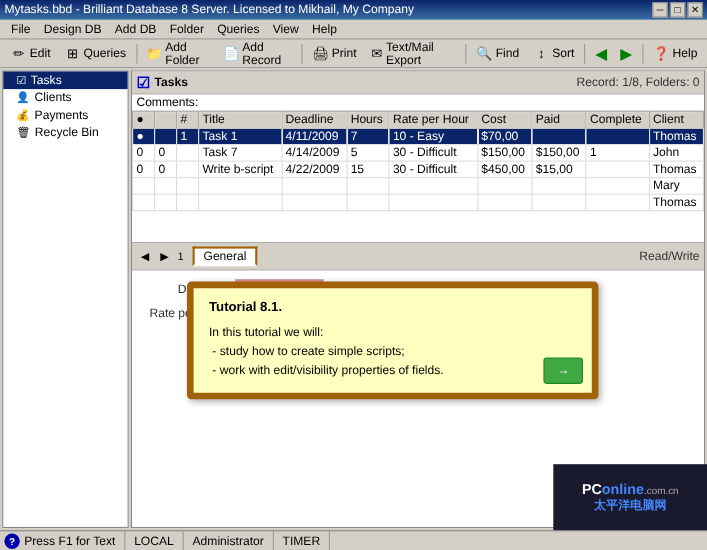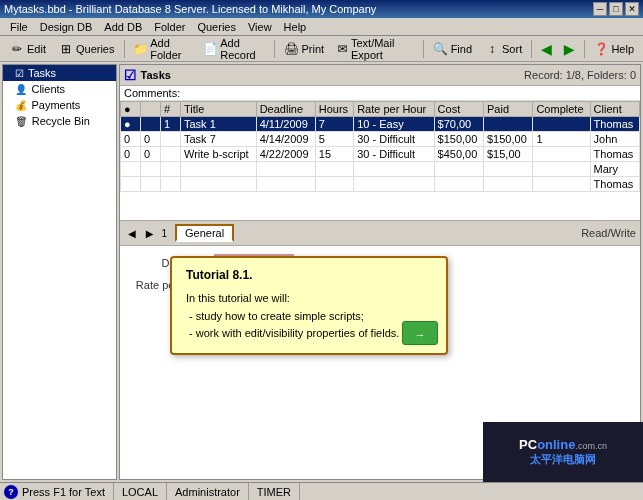--- a/index.html
+++ b/index.html
@@ -250,23 +250,23 @@
       font-size: 11px;
       background: white;
       padding: 0 2px;
     }
 
     
     .tutorial-popup {
       position: absolute;
       top: 10px;
       left: 50px;
-      width: 278px;
+      width: 374px;
       background: #ffffc0;
-      border: 2px solid #a16207;
+      border: 6px solid #a16207;
       border-radius: 4px;
       padding: 10px 14px;
       z-index: 100;
       box-shadow: 2px 2px 6px rgba(0,0,0,0.3);
     }
     .tutorial-title {
       font-weight: bold;
       font-size: 12px;
       margin-bottom: 8px;
     }
@@ -321,21 +321,21 @@
       font-size: 9px;
       font-weight: bold;
       margin-right: 4px;
     }
 
     
     .watermark {
       position: absolute;
       bottom: 18px;
       right: 0;
-      width: 160px;
+      width: 140px;
       height: 60px;
       background: #1a1a2e;
       display: flex;
       flex-direction: column;
       align-items: center;
       justify-content: center;
       z-index: 200;
     }
     .watermark-text1 {
       color: #fff;

